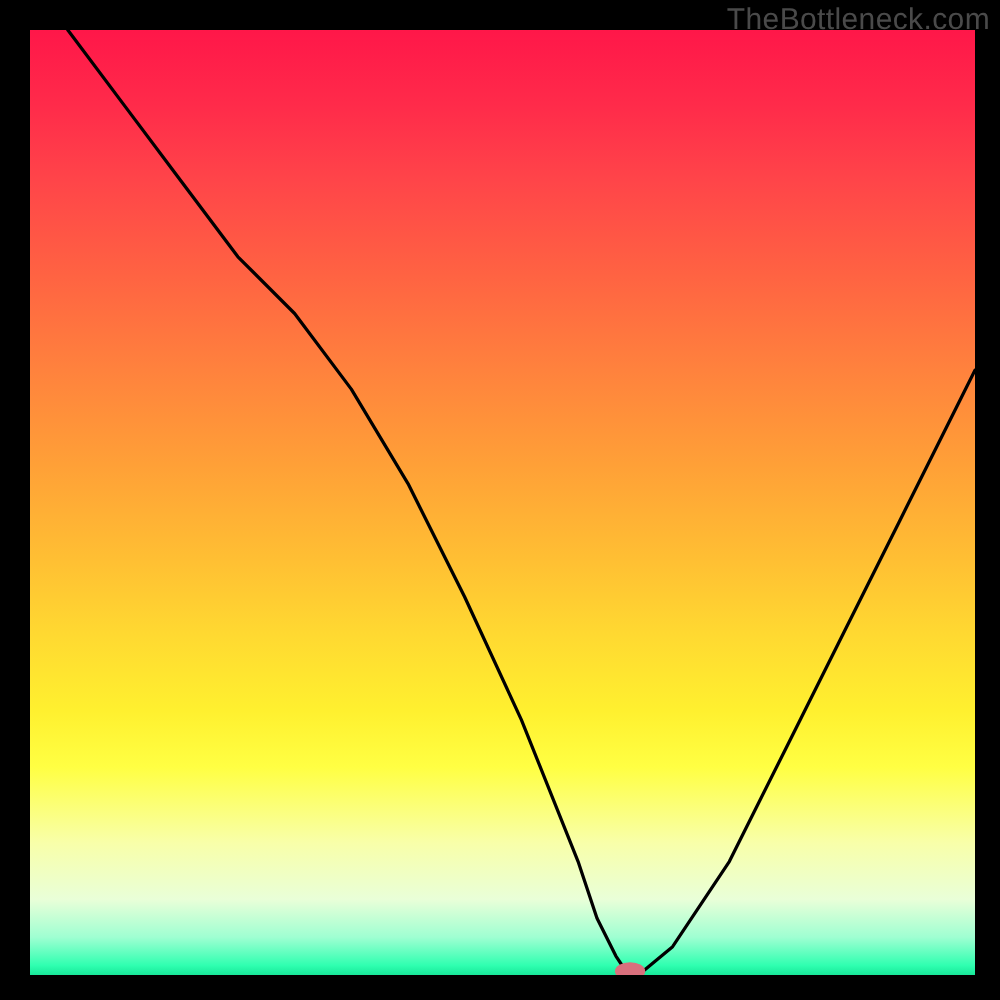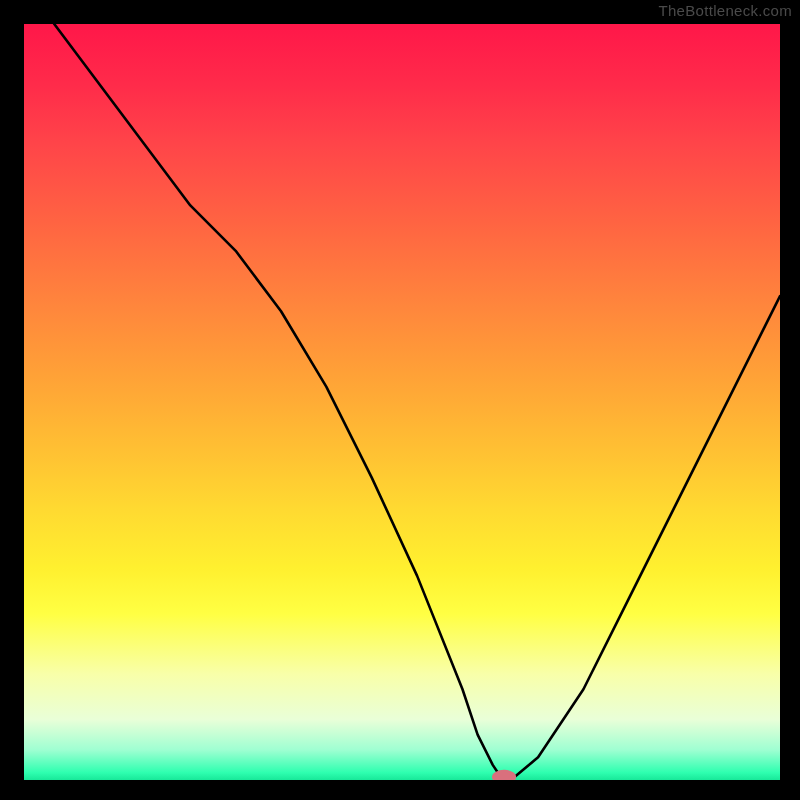--- a/index.html
+++ b/index.html
@@ -15,21 +15,21 @@
     position: relative;
     width: 800px;
     height: 800px;
     background: #000;
   }
   .watermark {
     position: absolute;
     top: 2px;
     right: 8px;
     color: #4a4a4a;
-    font-size: 15px;
+    font-size: 24px;
     font-weight: 500;
     letter-spacing: 0.3px;
     z-index: 10;
     user-select: none;
   }
   .plot-area {
     position: absolute;
     left: 24px;
     top: 24px;
     width: 756px;

